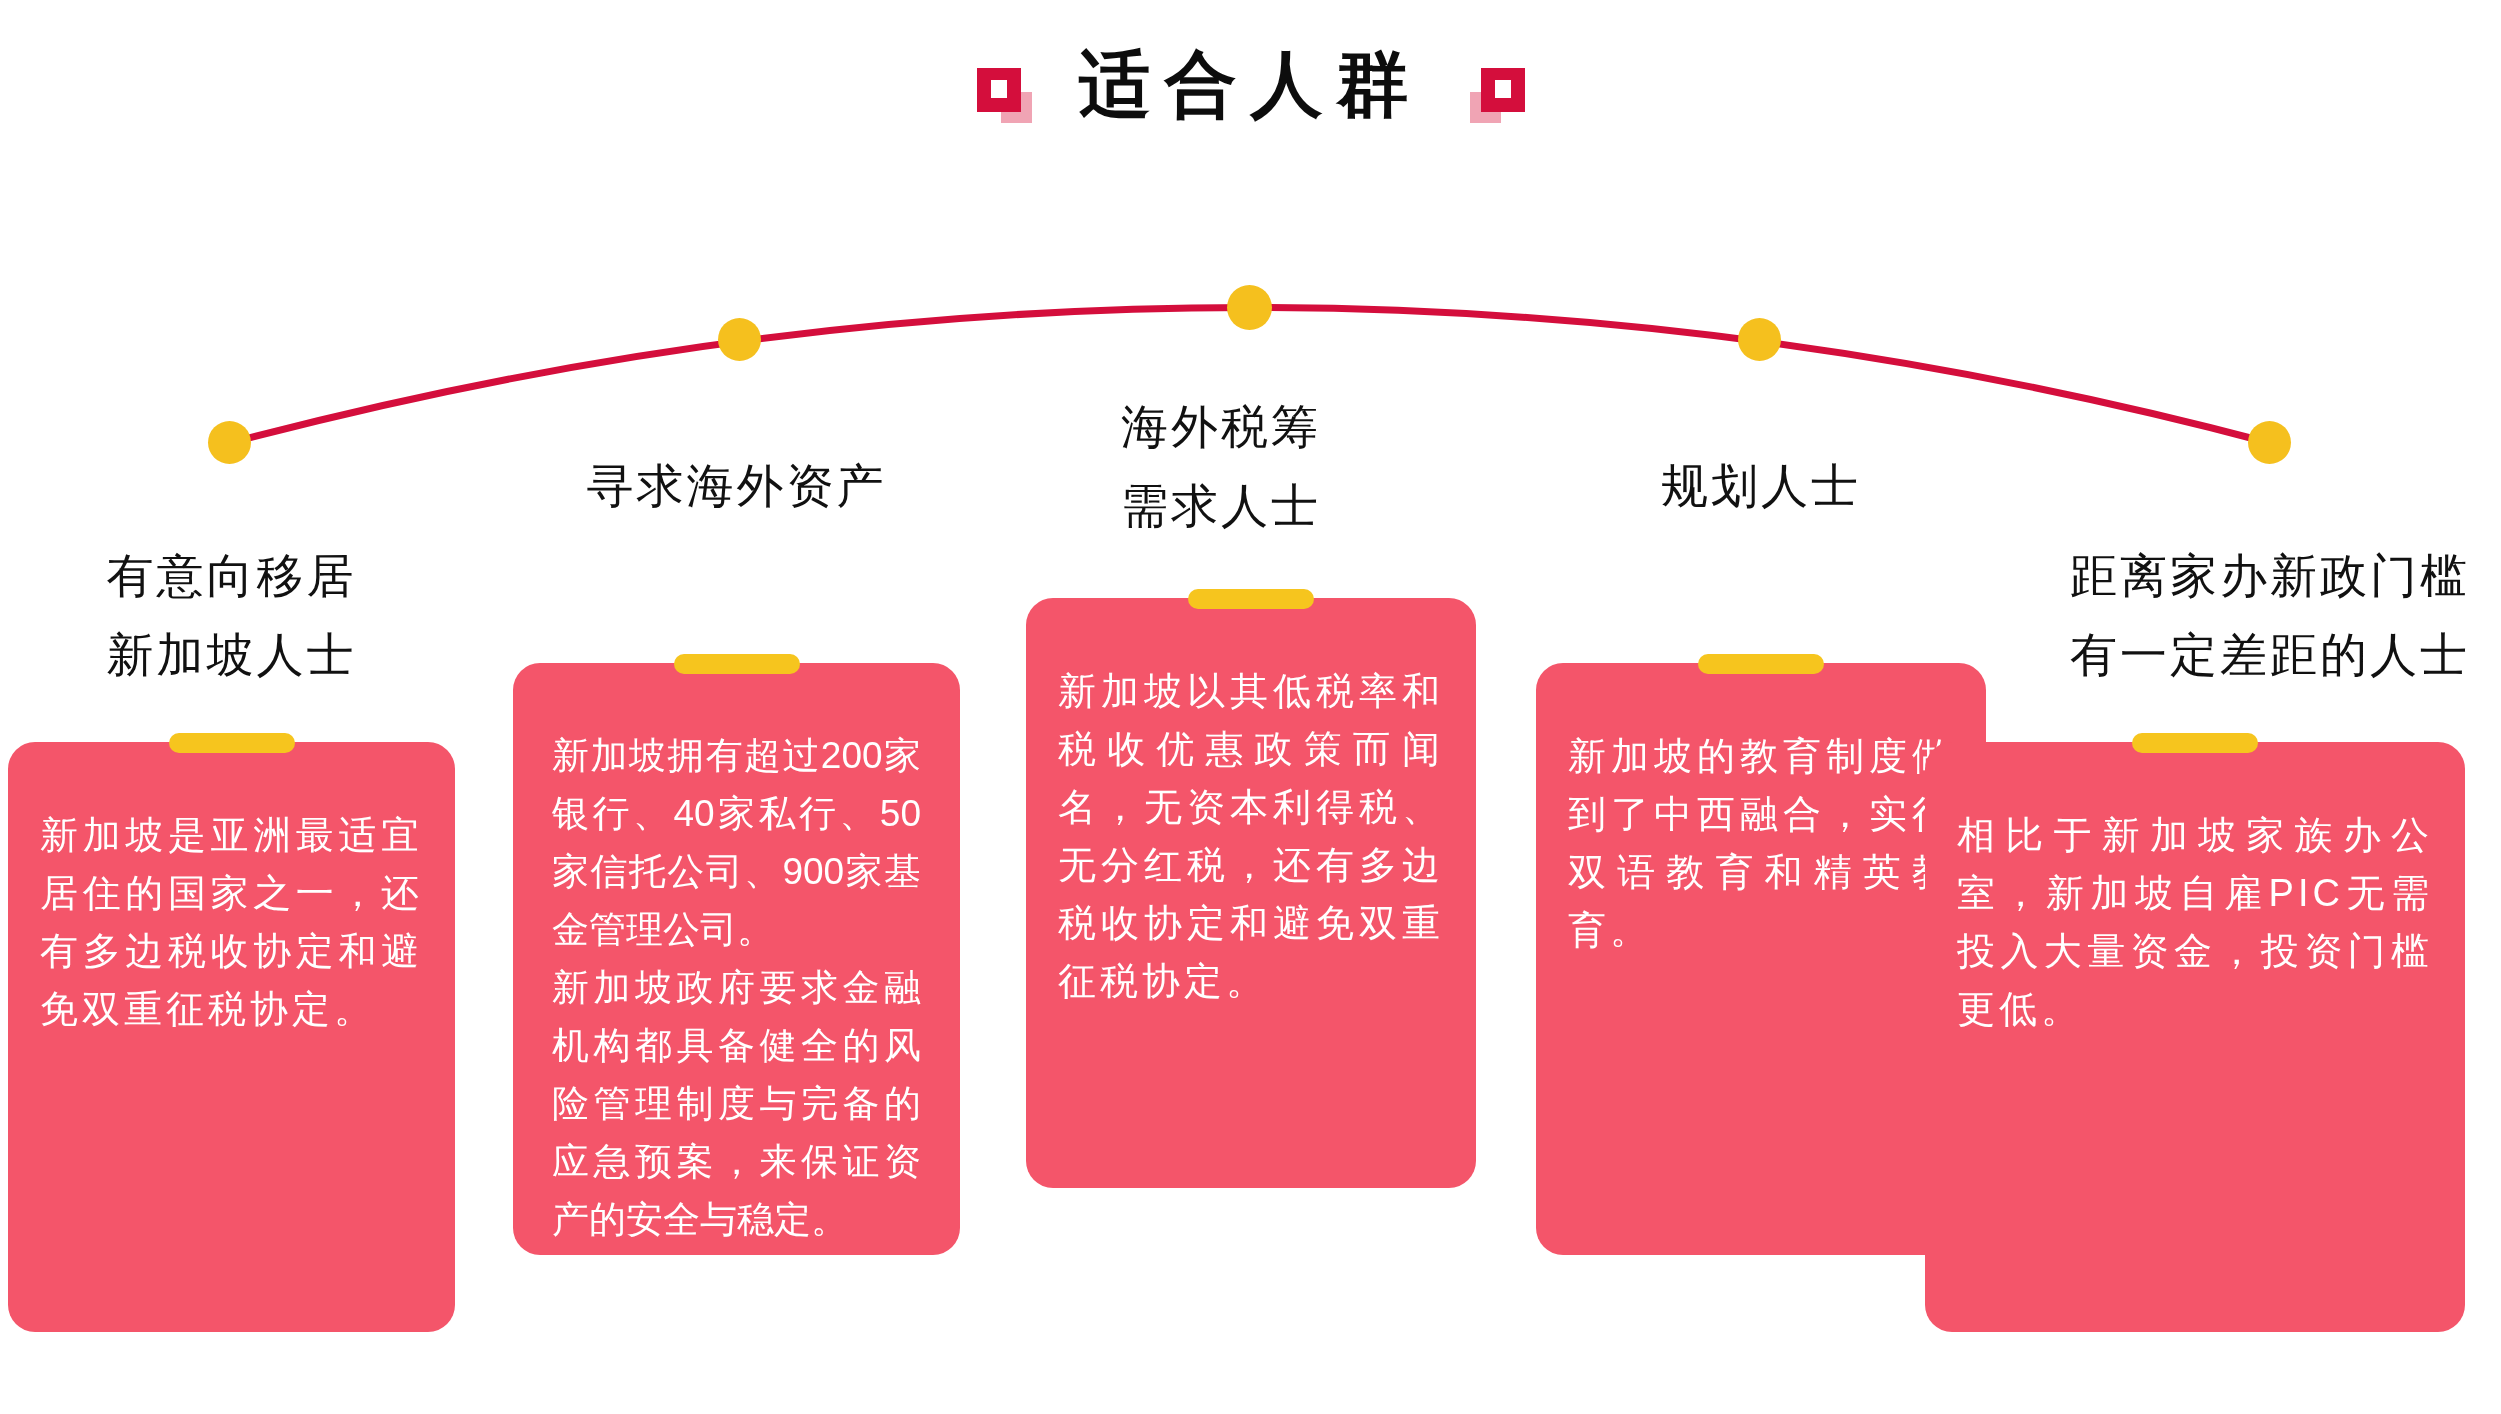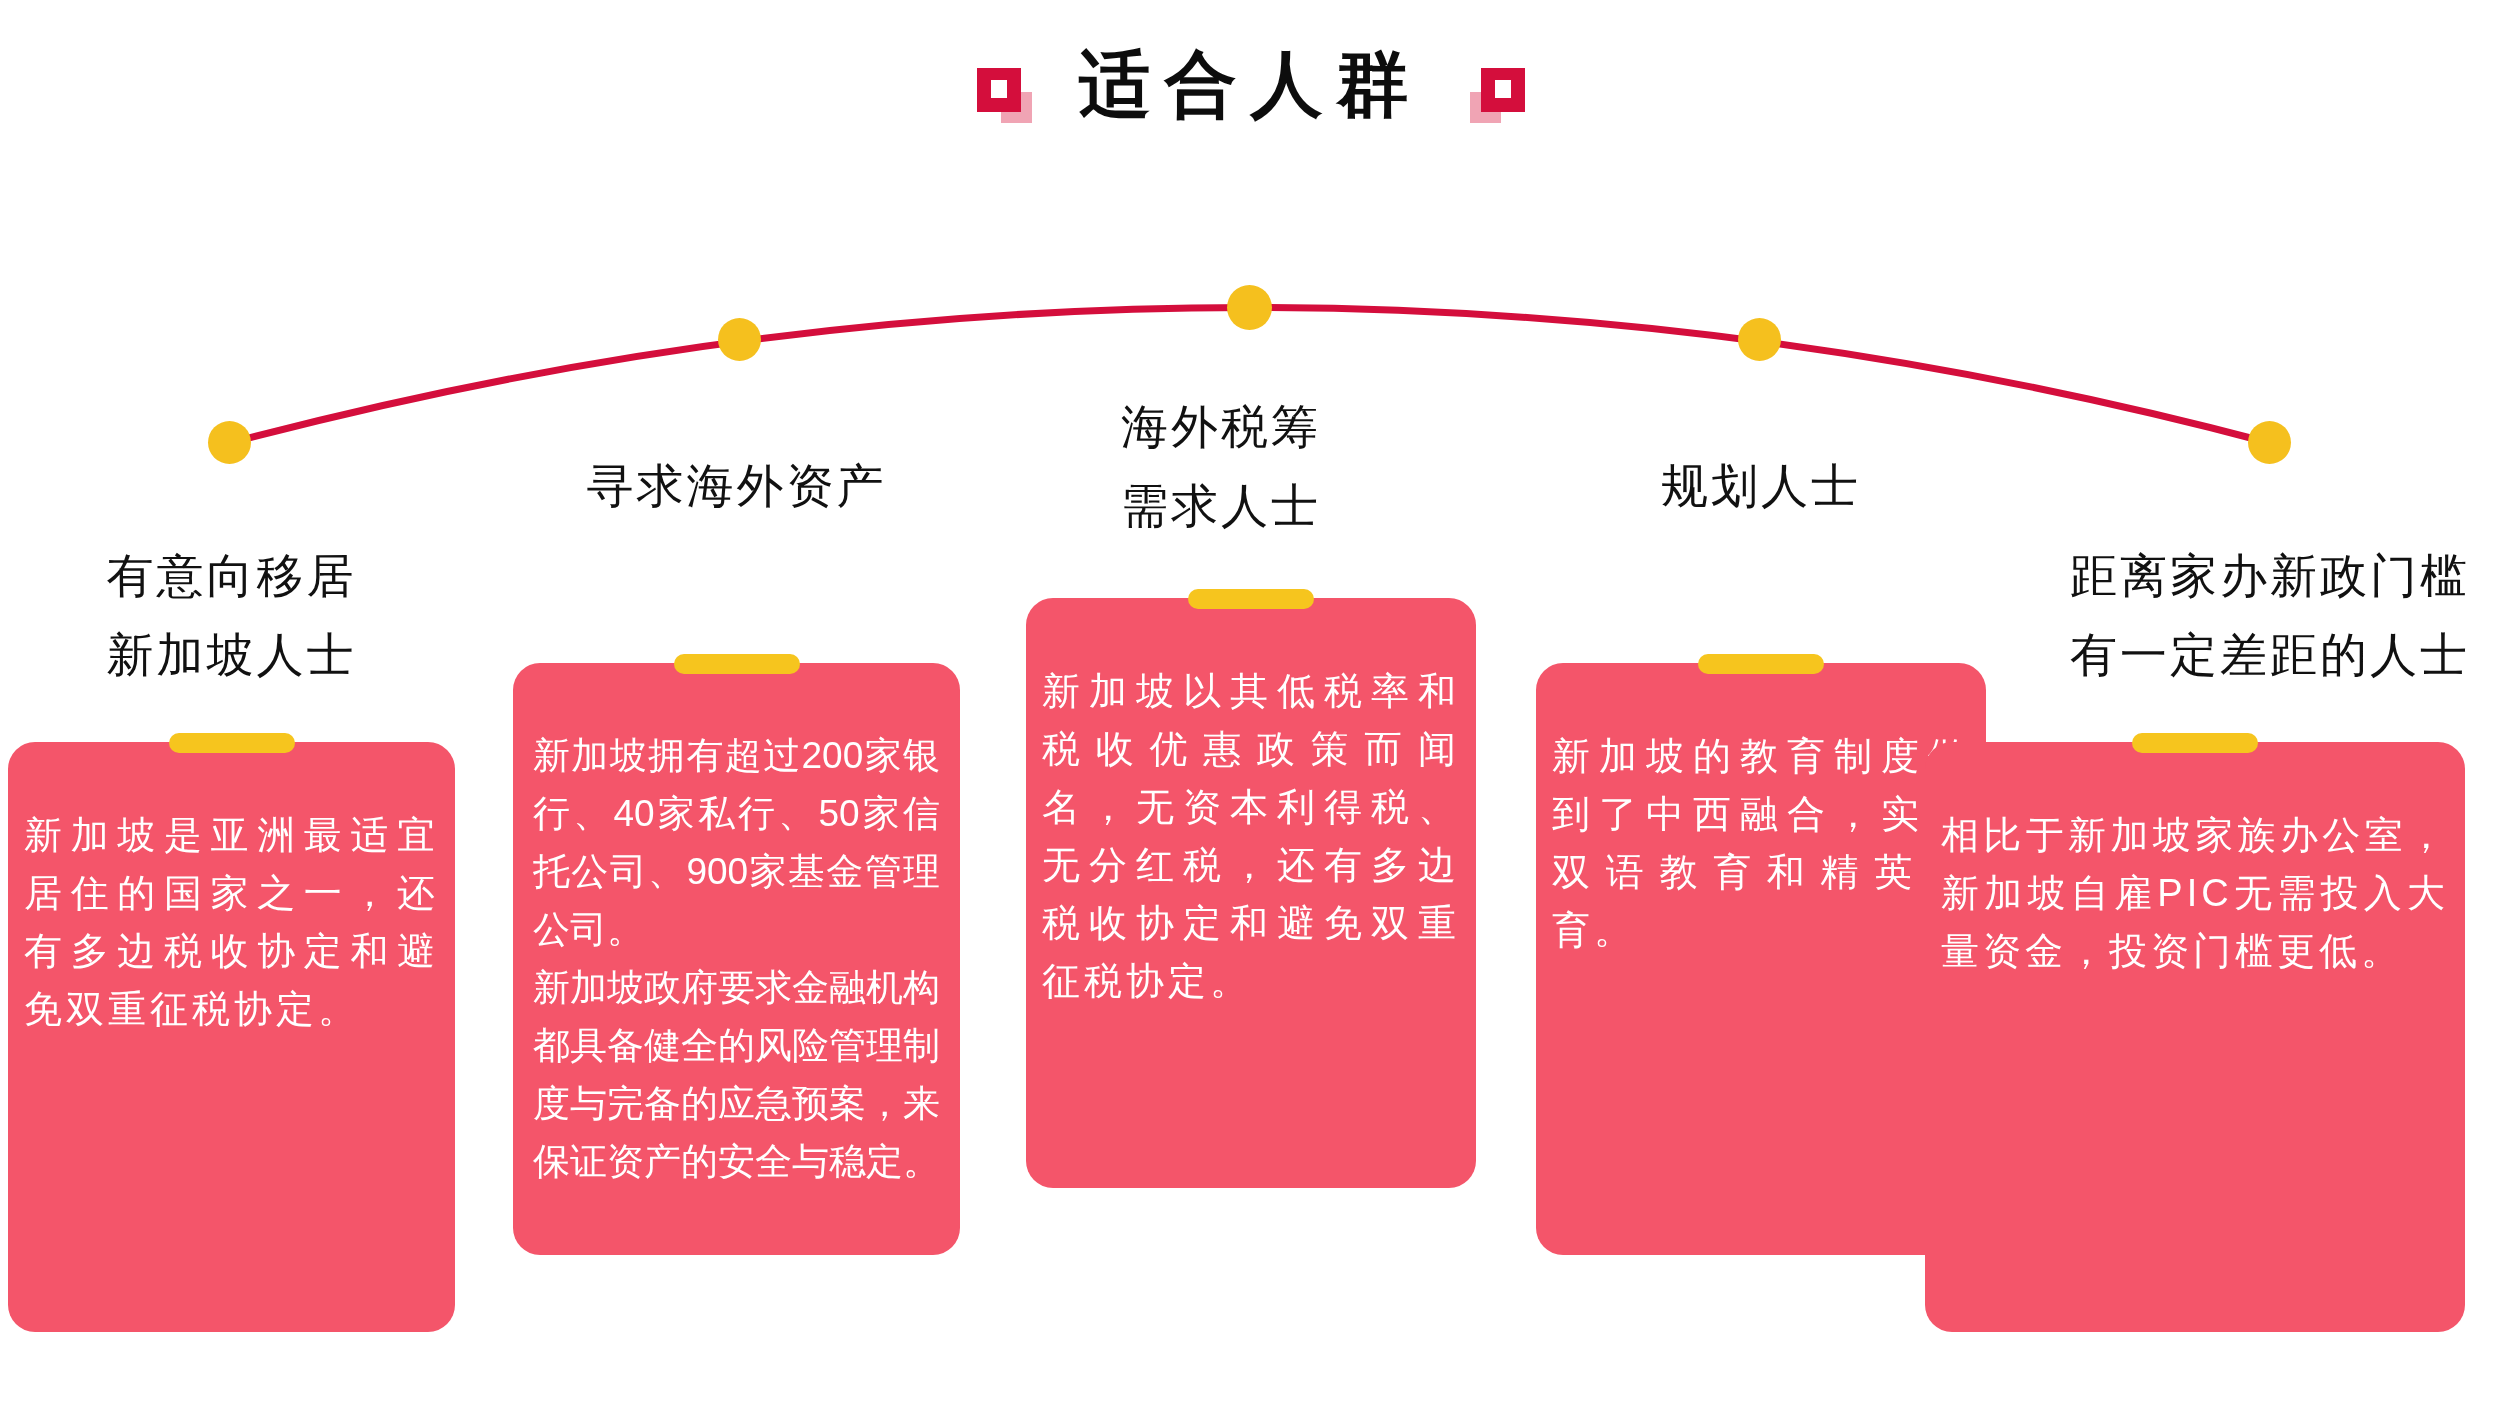--- a/index.html
+++ b/index.html
@@ -66,26 +66,26 @@
   .g1 .card{left:8px;   top:742px;width:447px;height:590px;}
   .g2 .card{left:513px; top:663px;width:447px;height:592px;}
   .g3 .card{left:1026px;top:598px;width:450px;height:590px;}
   .g4 .card{left:1536px;top:663px;width:450px;height:592px;}
   .g5 .card{left:1925px;top:742px;width:540px;height:590px;}
   .pill{
     position:absolute;left:50%;top:-9px;transform:translateX(-50%);
     width:126px;height:20px;border-radius:10px;background:#F6C51E;
   }
   .card .body{
-    margin:0;padding:64px 16px 0;
+    margin:0;padding:64px 32px 0;
     color:#ffffff;font-size:38px;line-height:58px;
     letter-spacing:4px;
     text-align:justify;white-space:pre-line;
   }
-  .g2 .card .body{padding:64px 20px 0;font-size:37px;letter-spacing:0;}
+  .g2 .card .body{padding:64px 39px 0;font-size:37px;letter-spacing:0;}
 </style>
 </head>
 <body>
 
 <div class="stage">
 
   <header class="title-row">
     <span class="ornament left">
       <span class="orn-shadow"></span>
       <span class="orn-red">

